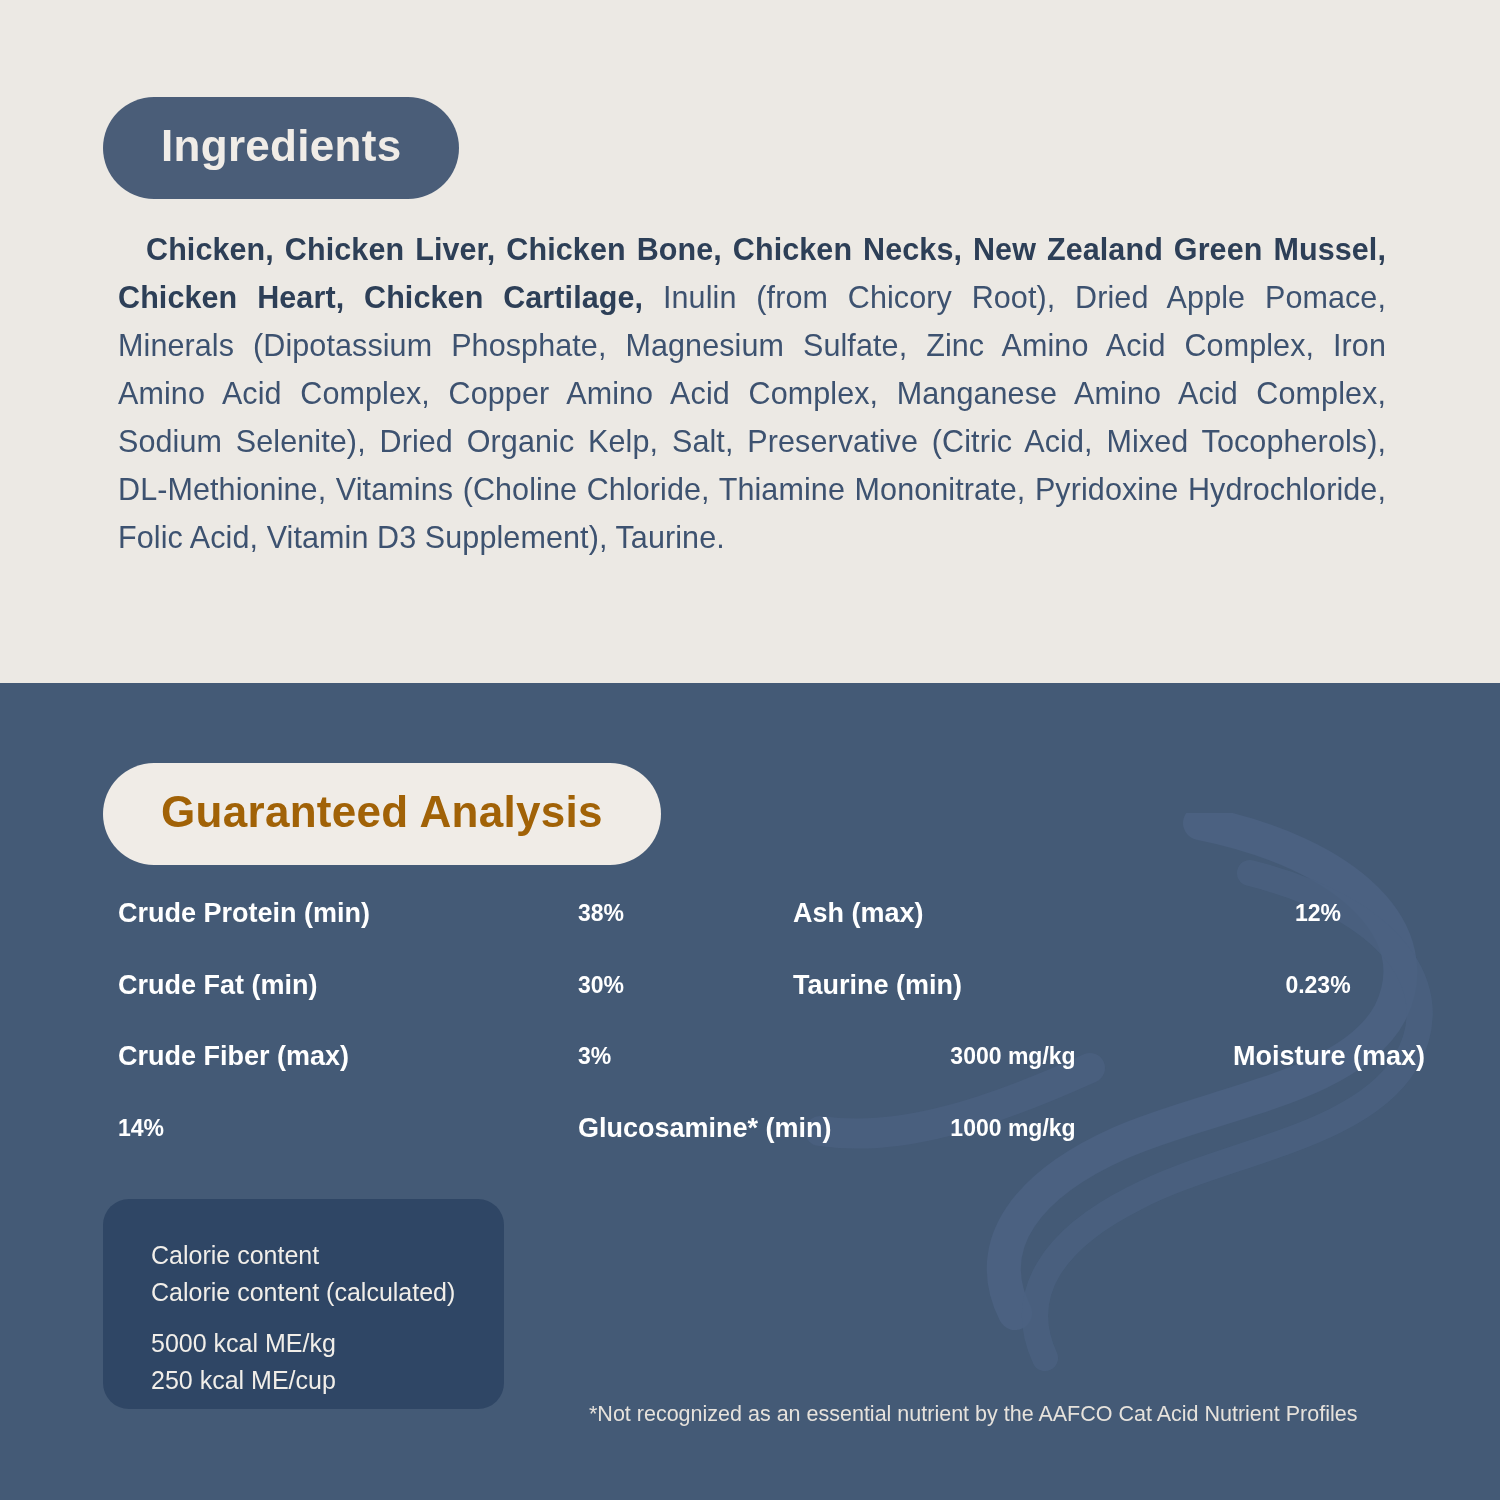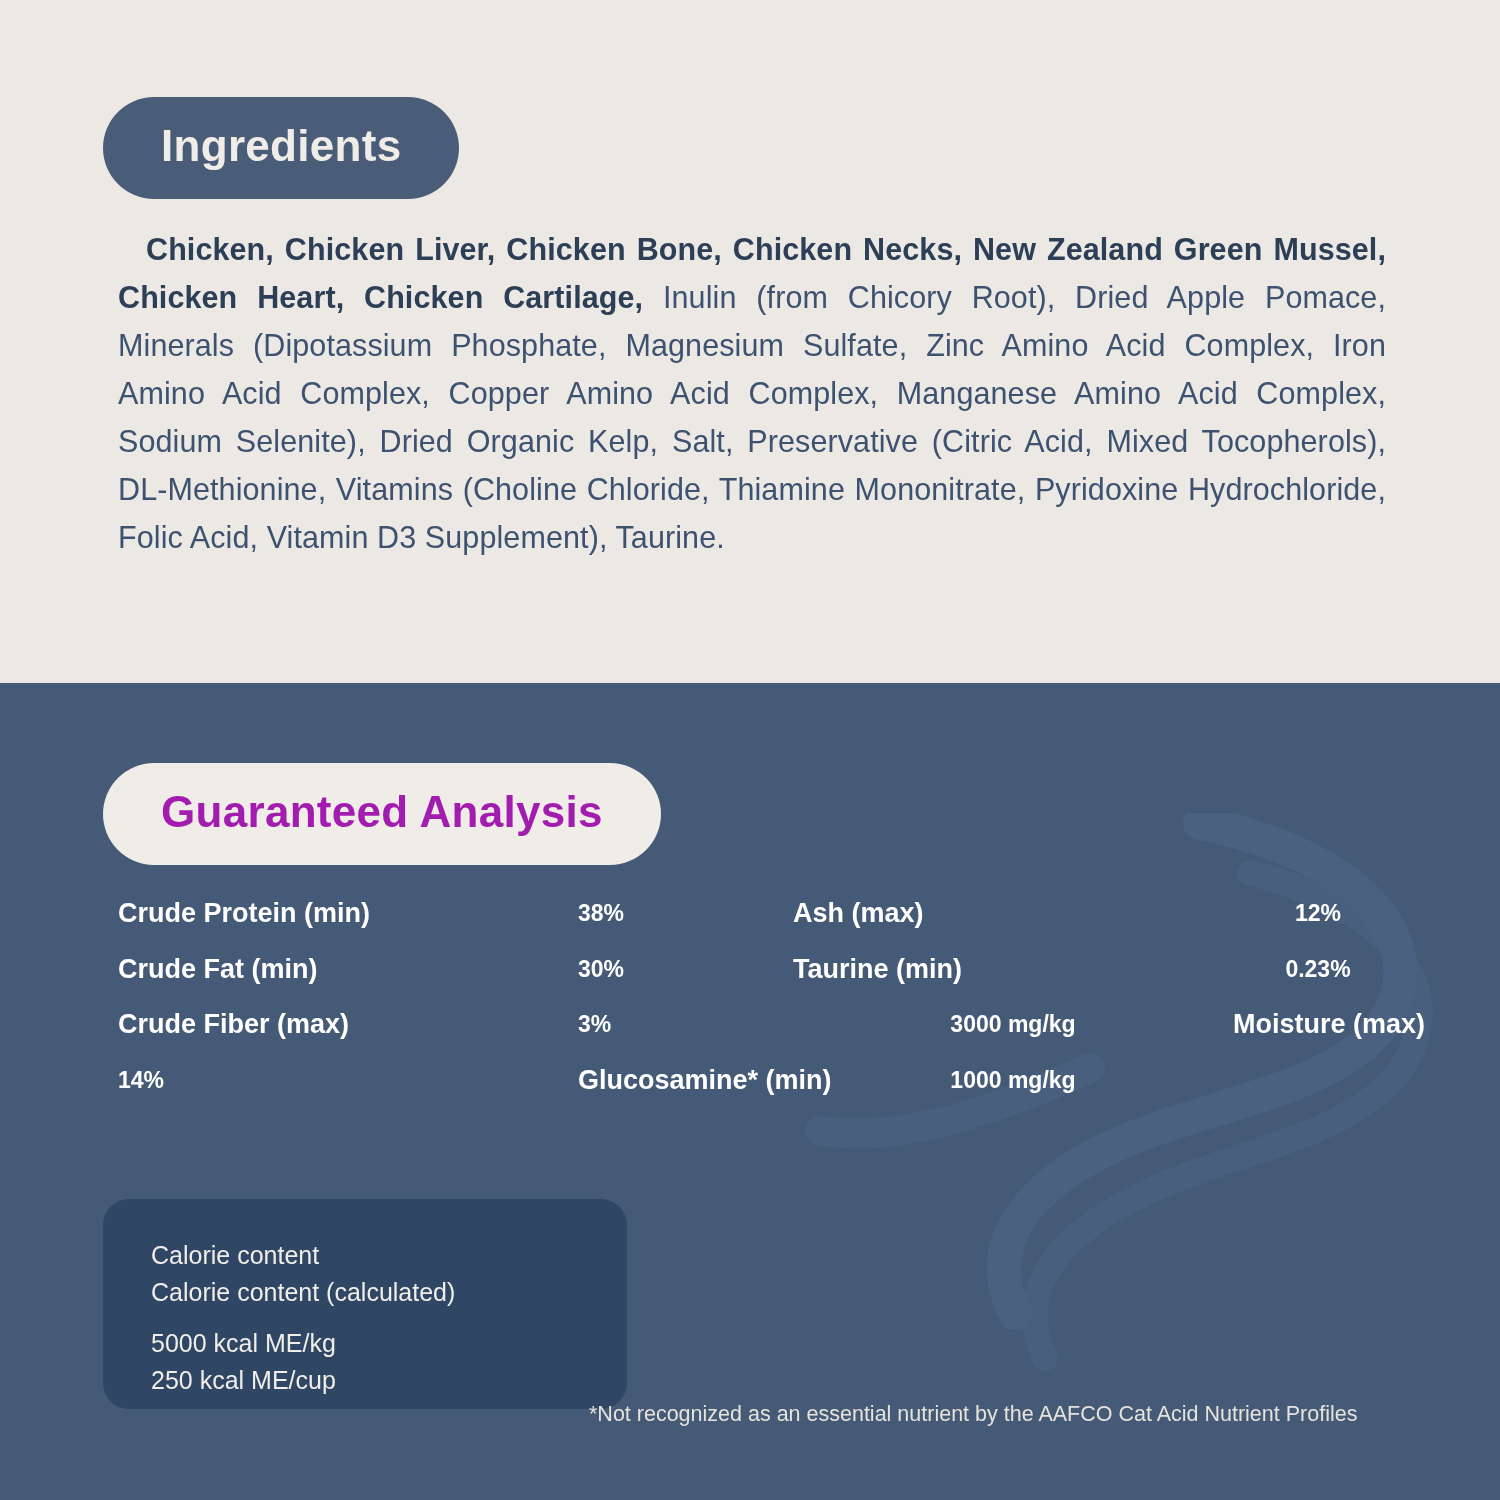--- a/index.html
+++ b/index.html
@@ -33,21 +33,21 @@
     letter-spacing: 0.3px;
   }
 
   .pill-dark {
     background: #4a5d78;
     color: #f0ece7;
   }
 
   .pill-light {
     background: #f0ece7;
-    color: #a21caf;
+    color: #a16207;
   }
 
   .ingredients-title-wrap {
     position: absolute;
     left: 103px;
     top: 97px;
   }
 
   .ingredients-body {
     position: absolute;
@@ -91,21 +91,21 @@
     top: 80px;
   }
 
   .ga-table {
     position: absolute;
     left: 118px;
     top: 203px;
     width: 1285px;
     display: grid;
     grid-template-columns: 460px 215px 440px 170px;
-    row-gap: 1px;
+    row-gap: 17px;
     color: #ffffff;
   }
 
   .ga-cell {
     font-size: 27px;
     font-weight: bold;
     line-height: 54.5px;
     white-space: nowrap;
   }
 
@@ -118,21 +118,21 @@
 
   .ga-val-right {
     text-align: center;
   }
 
   
   .calorie-box {
     position: absolute;
     left: 103px;
     top: 516px;
-    width: 524px;
+    width: 401px;
     height: 210px;
     background: #2f4665;
     border-radius: 26px;
     padding: 38px 0 0 48px;
   }
 
   .calorie-line {
     font-size: 25px;
     color: #f1eee9;
     line-height: 37px;

